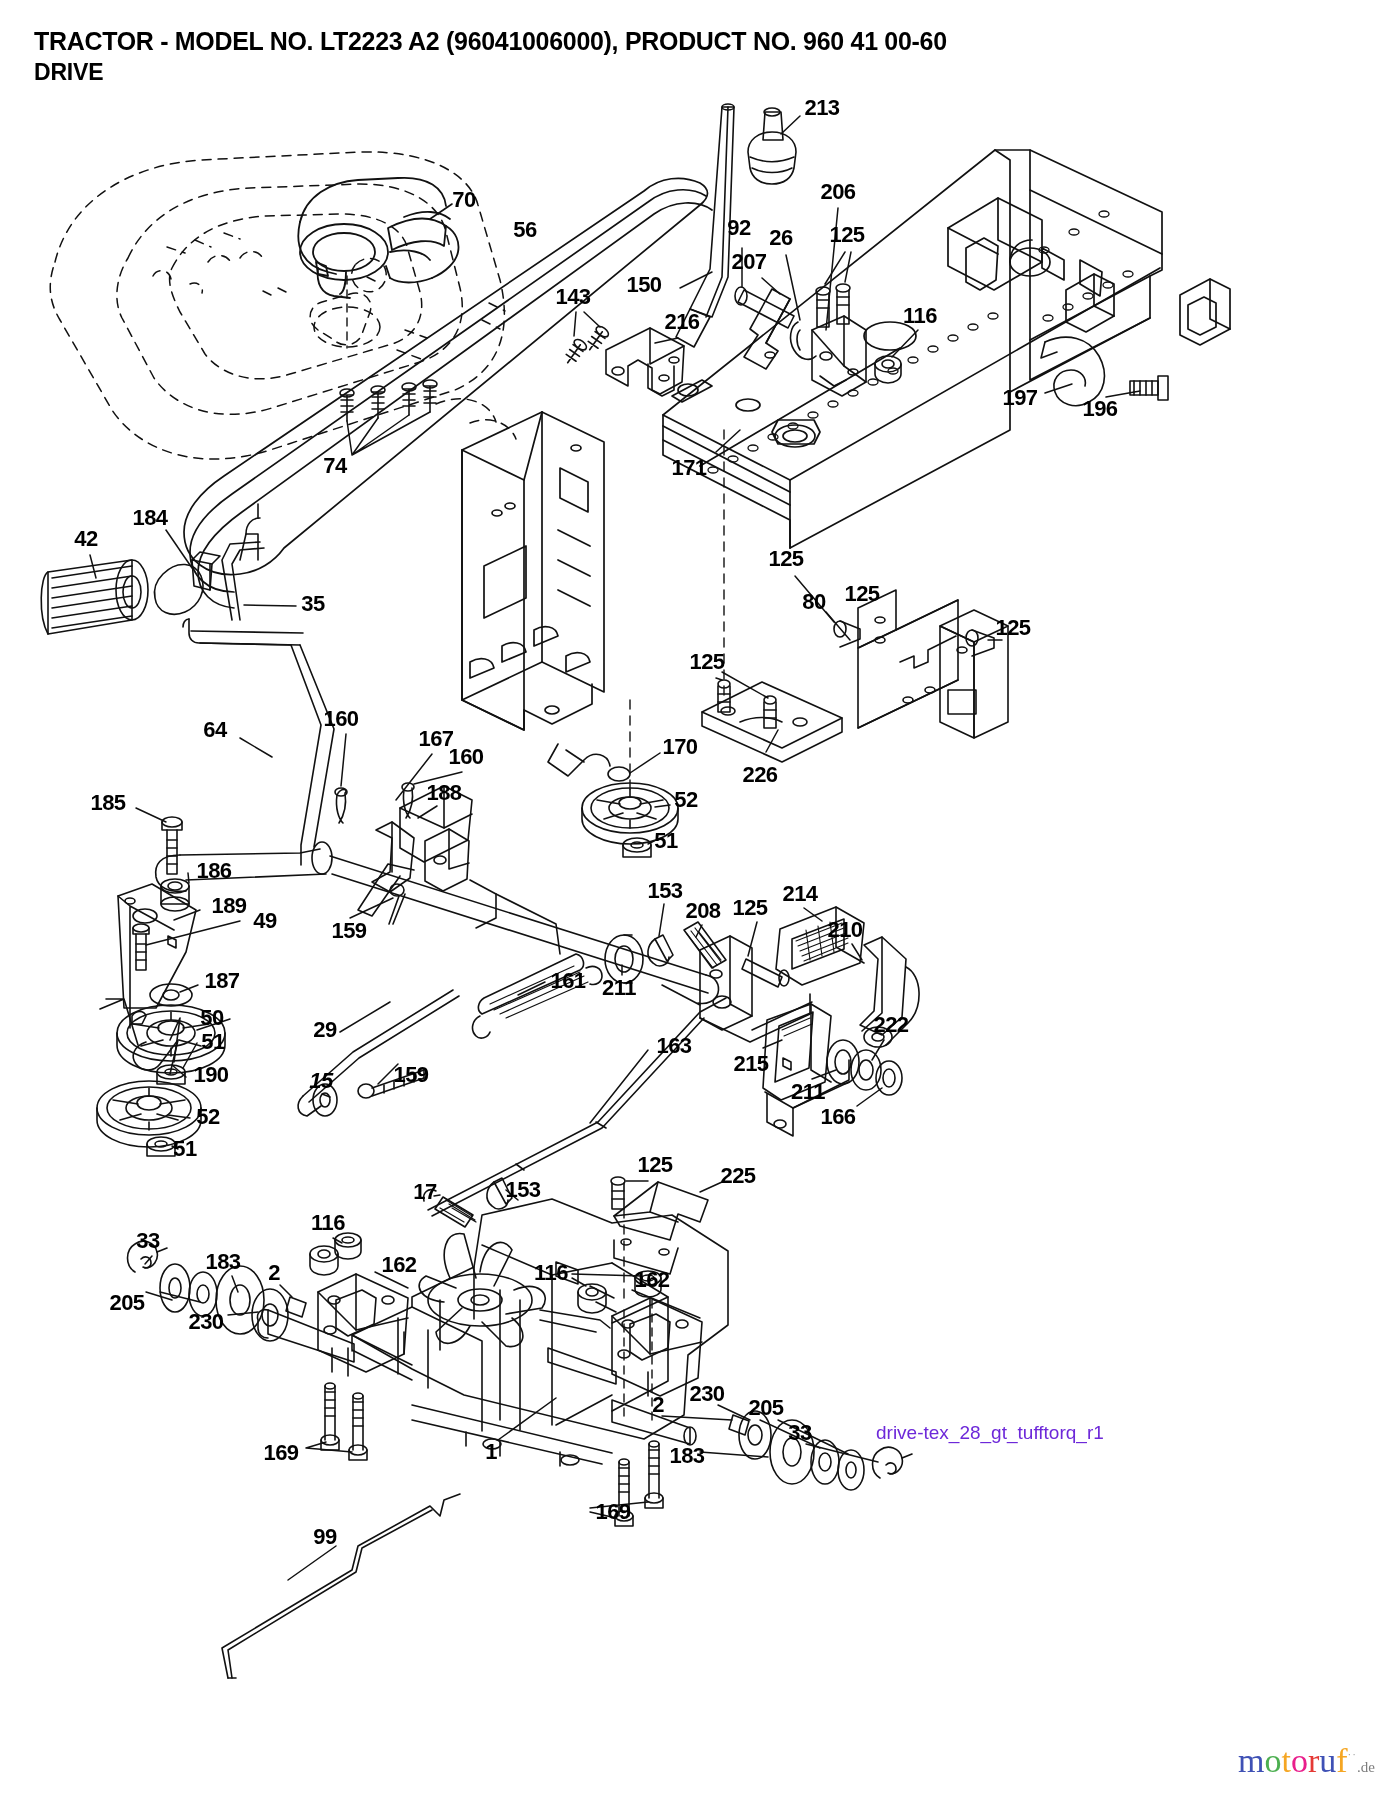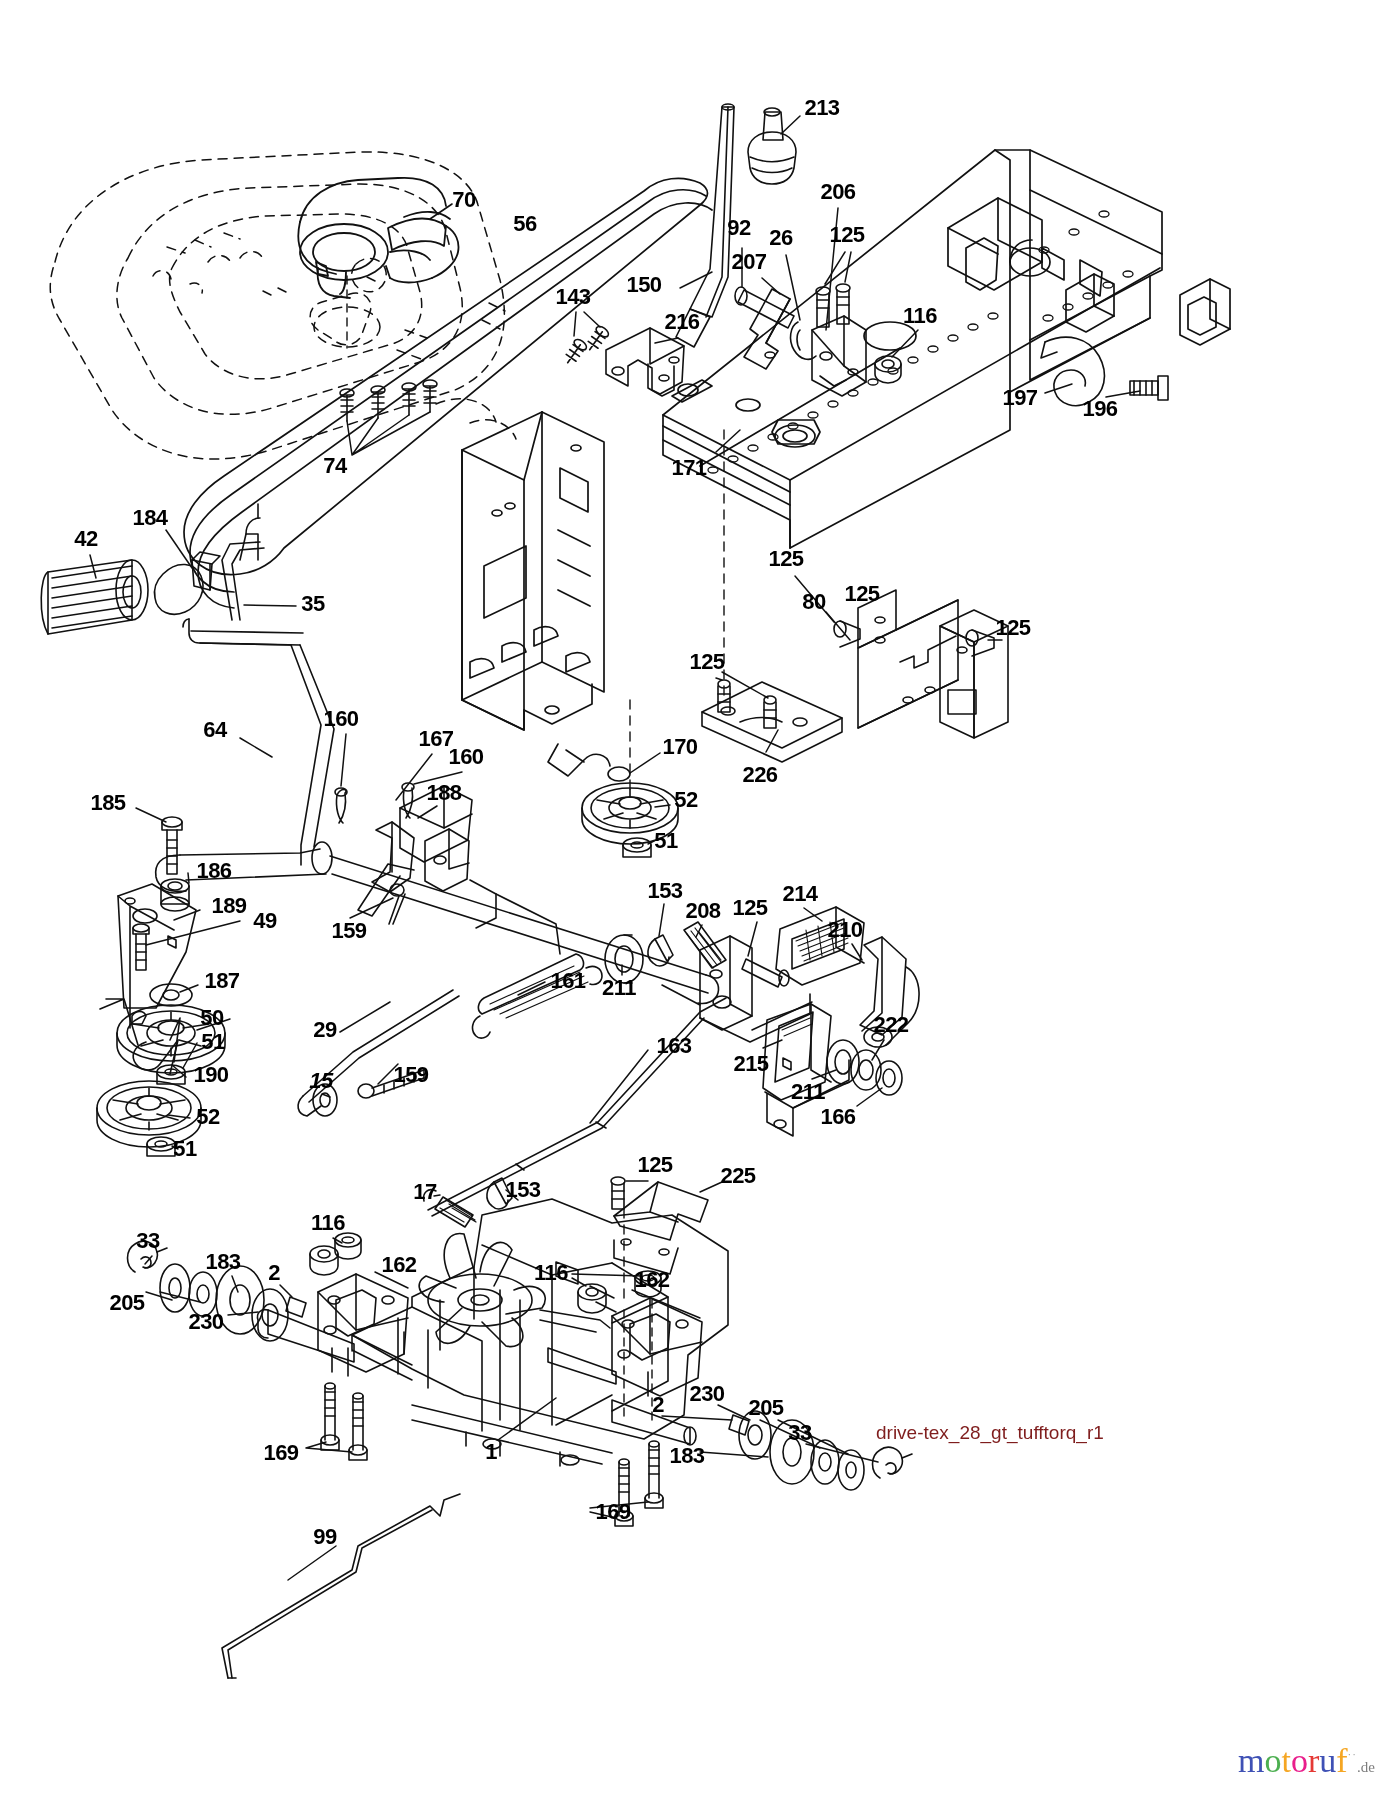--- a/index.html
+++ b/index.html
@@ -70,21 +70,21 @@
     letter-spacing: -0.5px;
   }
   
   #drawing-code {
     position: absolute;
     left: 876px;
     top: 1422px;
     font-family: "Liberation Sans", sans-serif;
     font-size: 19px;
     letter-spacing: 0px;
-    color: #7f1d1d;
+    color: #6d28d9;
     white-space: nowrap;
   }
   
   #watermark {
     position: absolute;
     left: 1238px;
     top: 1744px;
     font-family: "Liberation Serif", serif;
     font-size: 34px;
     line-height: 34px;
@@ -105,20 +105,24 @@
     font-size: 11px;
     color: #9a9a9a;
     letter-spacing: 1px;
   }
 </style>
 </head>
 <body>
 
 <div id="page">
 
+  <div id="header">
+    <div id="title-line1">TRACTOR - MODEL NO. LT2223 A2 (96041006000), PRODUCT NO. 960 41 00-60</div>
+    <div id="title-line2">DRIVE</div>
+  </div>
 
   <div id="drawing">
     <svg viewBox="0 0 1383 1800" xmlns="http://www.w3.org/2000/svg" fill="none" stroke="#111" stroke-width="1.6" stroke-linecap="round" stroke-linejoin="round">
 
       <g stroke-dasharray="9 7" stroke-width="1.5">
         <path d="M55 262 C70 200 130 165 200 160 L360 152 C430 150 470 175 478 205
                  L500 280 C512 330 500 370 455 390 L270 450 C200 472 140 452 112 410
                  L60 320 C48 300 48 282 55 262 Z"></path>
         <path d="M128 258 C150 210 200 190 250 188 L360 184 C410 184 440 205 446 232
                  L460 288 C468 322 455 350 420 362 L272 408 C218 424 175 408 154 378
@@ -968,21 +972,21 @@
         <path d="M228 1678 l8 0"></path>
       </g>
       <path d="M336 1546 L288 1580" stroke-width="1.5"></path>
 
     </svg>
   </div>
 
   <div id="callouts">
     <span class="callout" style="left:822px;  top:108px;">213</span>
     <span class="callout" style="left:464px;  top:200px;">70</span>
-    <span class="callout" style="left:525px;  top:224px;">56</span>
+    <span class="callout" style="left:525px;  top:230px;">56</span>
     <span class="callout" style="left:838px;  top:192px;">206</span>
     <span class="callout" style="left:739px;  top:228px;">92</span>
     <span class="callout" style="left:781px;  top:238px;">26</span>
     <span class="callout" style="left:847px;  top:235px;">125</span>
     <span class="callout" style="left:749px;  top:262px;">207</span>
     <span class="callout" style="left:644px;  top:285px;">150</span>
     <span class="callout" style="left:573px;  top:297px;">143</span>
     <span class="callout" style="left:682px;  top:322px;">216</span>
     <span class="callout" style="left:920px; top:316px;">116</span>
     <span class="callout" style="left:1020px; top:398px;">197</span>

